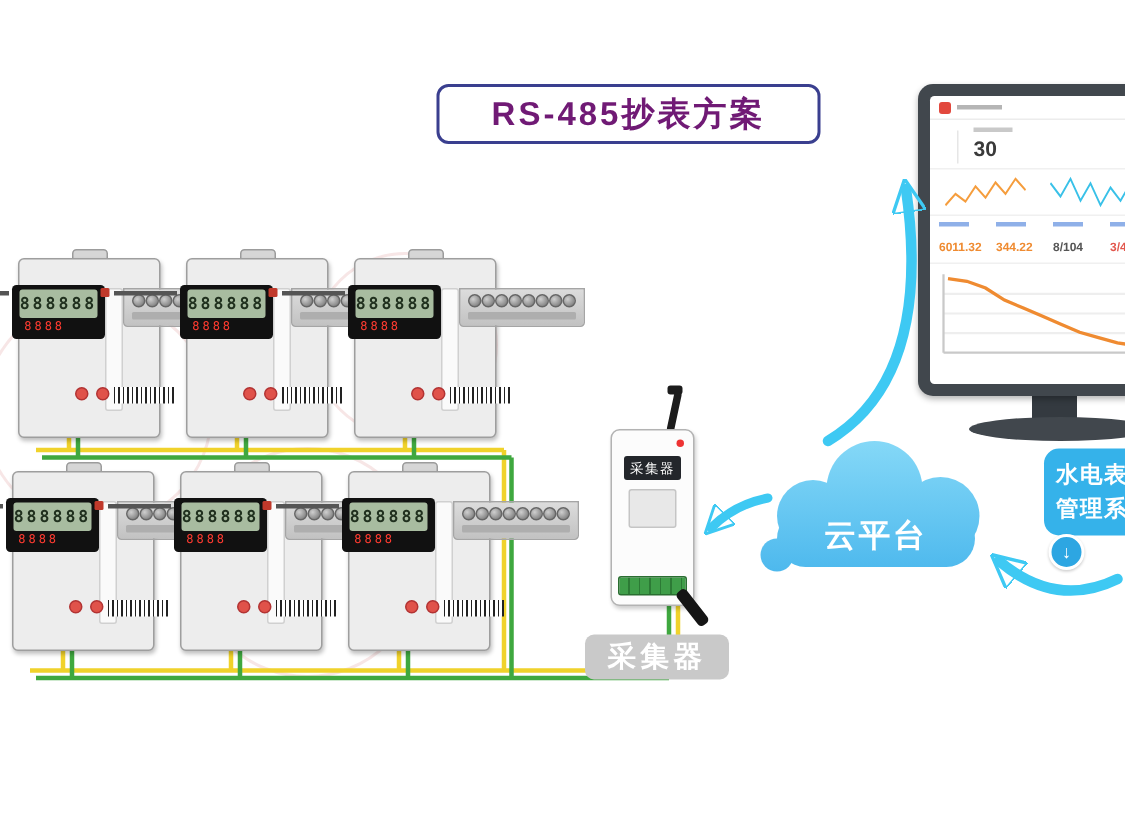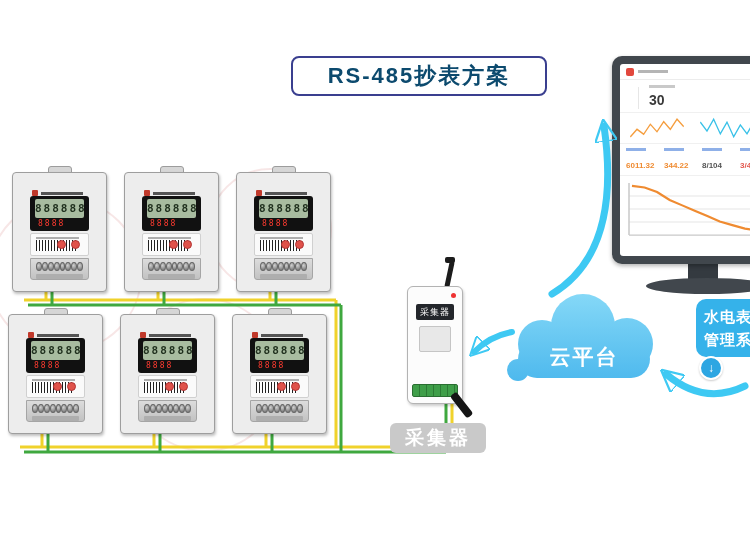--- a/index.html
+++ b/index.html
@@ -3,39 +3,39 @@
 <meta charset="utf-8">
 <style>
   html,body{margin:0;padding:0;background:#fff;}
   .stage{position:relative;width:750px;height:557px;background:#fff;overflow:hidden;
          font-family:"Liberation Sans",sans-serif;}
 
   
   .title-box{position:absolute;left:291px;top:56px;width:252px;height:36px;
     border:2px solid #3a3f8f;border-radius:8px;background:#fff;display:flex;
     align-items:center;justify-content:center;font-size:22px;font-weight:bold;
-    color:#0c4a6e;letter-spacing:2px;z-index:3;}
+    color:#701a75;letter-spacing:2px;z-index:3;}
 
   
   .watermark{position:absolute;border:2px solid rgba(200,80,80,.14);border-radius:50%;z-index:0;}
   .wm1{left:-12px;top:198px;width:150px;height:150px;}
   .wm2{left:128px;top:298px;width:150px;height:150px;}
   .wm3{left:208px;top:168px;width:120px;height:120px;}
 
   
   #wires{position:absolute;left:0;top:0;z-index:1;}
 
   
   .meter-slot{position:absolute;width:95px;height:126px;z-index:2;}
   .meter{position:relative;width:100%;height:100%;}
   .m-hanger{position:absolute;top:0;left:50%;transform:translateX(-50%);width:22px;height:8px;
     background:#d6d6d6;border:1px solid #9c9c9c;border-radius:3px 3px 0 0;}
   .m-body{position:absolute;top:6px;left:0;right:0;bottom:0;background:#ededed;
     border:1px solid #9e9e9e;border-radius:4px;box-shadow:1px 2px 3px rgba(0,0,0,.25);
-    display:flex;flex-direction:column;padding:17px;}
+    display:flex;flex-direction:row;padding:17px;justify-content:center;}
   .m-head{height:10px;display:flex;align-items:center;gap:3px;padding:0 2px;}
   .m-logo{width:6px;height:6px;background:#c0392b;border-radius:1px;}
   .m-head-bar{width:42px;height:3px;background:#555;}
   .m-bezel{height:36px;background:#111;border-radius:3px;padding:3px 5px;box-sizing:border-box;}
   .m-lcd{height:19px;background:#a8bca0;border-radius:2px;color:#20301e;
     font-family:"DejaVu Sans Mono",monospace;font-size:11px;font-weight:bold;
     text-align:center;line-height:19px;letter-spacing:2px;}
   .m-led{height:10px;color:#ff3b30;font-family:"DejaVu Sans Mono",monospace;font-size:8px;
     line-height:11px;letter-spacing:2px;padding-left:3px;}
   .m-info{flex:1;background:#fafafa;border:1px solid #d0d0d0;border-radius:2px;margin-top:2px;

